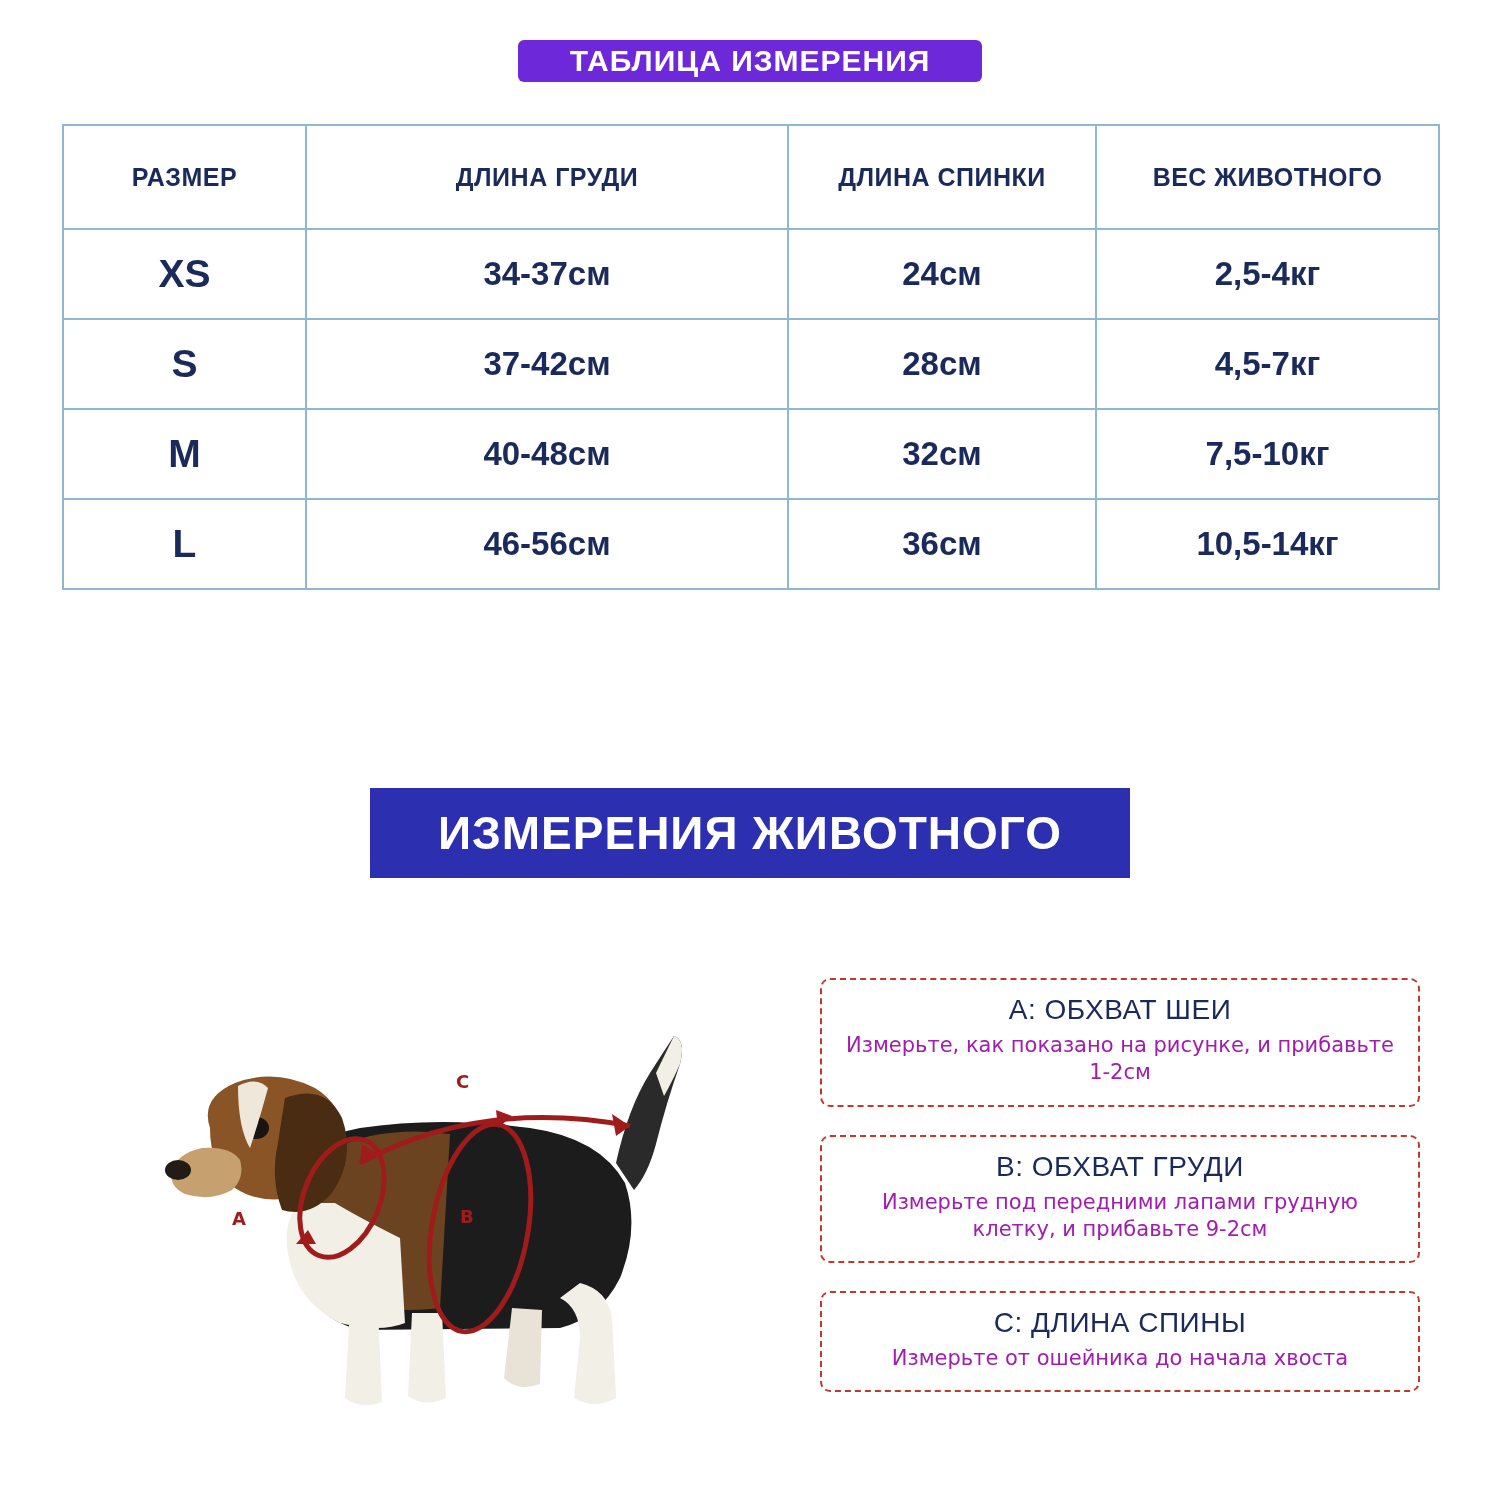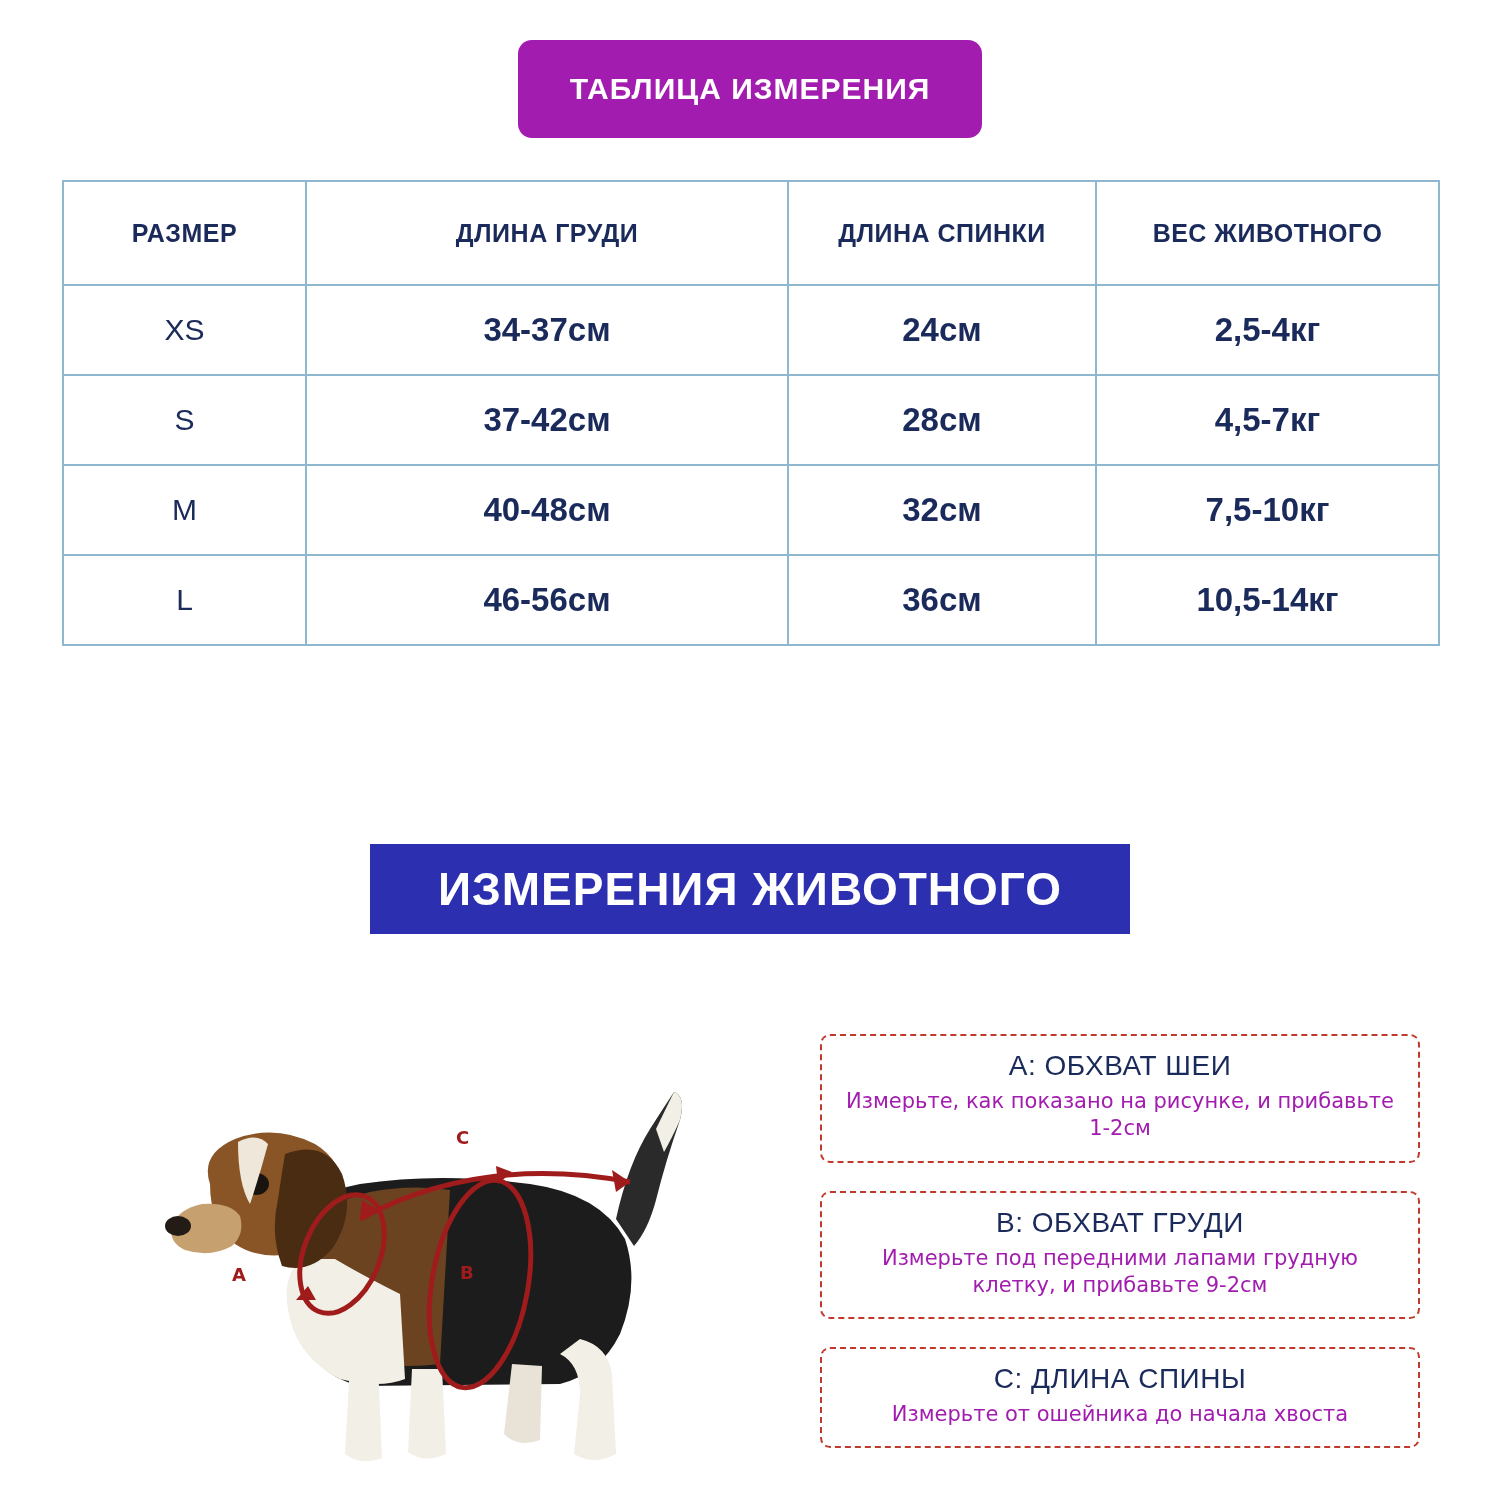--- a/index.html
+++ b/index.html
@@ -16,27 +16,27 @@
     overflow: hidden;
   }
 
   
   .title-pill-wrap {
     display: flex;
     justify-content: center;
     padding-top: 40px;
   }
   .title-pill {
-    background: #a21caf;
+    background: #6d28d9;
     color: #ffffff;
     font-size: 30px;
     font-weight: bold;
     letter-spacing: 1px;
-    border-radius: 14px;
-    padding: 32px 52px;
+    border-radius: 6px;
+    padding: 4px 52px;
   }
 
   
   .table-wrap {
     margin: 42px 62px 0 62px;
   }
   table.size-table {
     width: 1376px;
     border-collapse: collapse;
     table-layout: fixed;
@@ -54,22 +54,22 @@
     color: #1a2a5a;
     letter-spacing: 0.5px;
   }
   table.size-table tbody td {
     height: 86px;
     font-size: 33px;
     font-weight: bold;
     color: #1a2a5a;
   }
   table.size-table tbody td.size-col {
-    font-weight: normal;
-    font-size: 30px;
+    font-weight: bold;
+    font-size: 39px;
   }
   .col-size   { width: 243px; }
   .col-chest  { width: 482px; }
   .col-back   { width: 308px; }
   .col-weight { width: 343px; }
 
   
   .banner-wrap {
     display: flex;
     justify-content: center;

